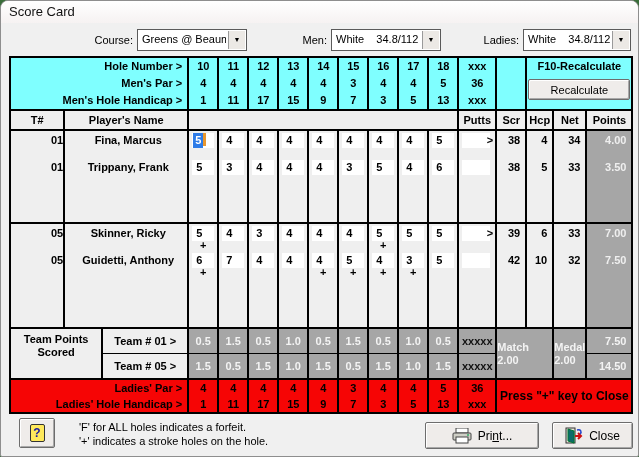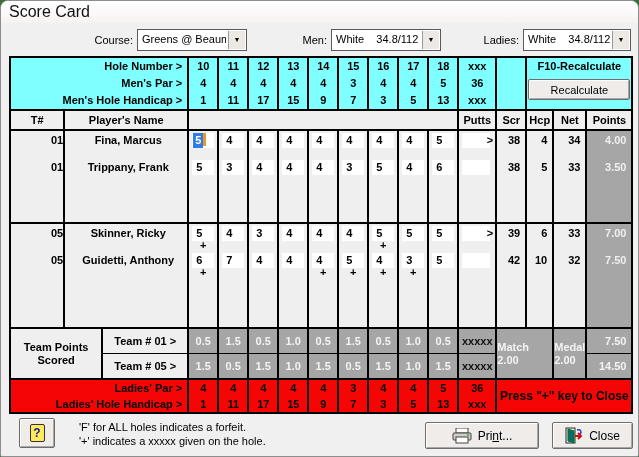--- a/index.html
+++ b/index.html
@@ -5,21 +5,21 @@
   * { box-sizing: border-box; }
   html,body { margin:0; padding:0; background:#3a6e3a; }
   .win {
     position:relative; width:639px; height:457px; background:#F0F0F0;
     border:1px solid #8e8e8e; border-radius:8px 8px 2px 2px; overflow:hidden;
     font-family:"Liberation Sans", sans-serif;
   }
   .titlebar {
     position:absolute; top:0; left:0; right:0; height:22px;
     background:linear-gradient(#ffffff,#f6f2f2); color:#111;
-    font-size:16px; line-height:22px; padding-left:8px;
+    font-size:13px; line-height:22px; padding-left:8px;
   }
   
   .tlabel { position:absolute; top:33px; font-size:11px; color:#000; text-align:right; }
   .combo {
     position:absolute; top:28px; height:22px; background:#fff;
     border:1px solid #5a5a5a; font-size:11px;
   }
   .cval { position:absolute; left:4px; top:3px; white-space:pre; overflow:hidden; right:20px; }
   .cbtn {
     position:absolute; right:1px; top:1px; bottom:1px; width:17px; background:#ECE9E5;
@@ -50,21 +50,21 @@
   .plus { height:10px; line-height:9px; text-align:center; font-size:11px; }
   .sel { display:inline-block; width:10px; margin-left:-3px; background:#2E7CE8; color:#fff; text-align:center; }
   .caret { display:inline-block; width:3px; height:13px; background:#E8972E; vertical-align:-2px; }
   .pu { position:relative; }
   .pbox { width:28px; height:15px; background:#fff; margin:2px 0 0 3px; }
   .pmark { position:absolute; right:2px; top:3px; font-size:11px; }
   .num { text-align:right; padding-right:5px; line-height:19px; }
   .pts { background:#A6A6A6; color:#EFEFEF; text-align:right; padding-right:5px; line-height:19px; }
   .trow td { height:25px; }
   .trow1 td { border-top-width:2px; }
-  .tplab { text-align:center; line-height:13px; padding-top:12px; }
+  .tplab { text-align:center; line-height:13px; padding-top:4px; }
   .tname { text-align:center; line-height:24px; }
   .tval { background:#A6A6A6; color:#F3F3F3; text-align:center; line-height:24px; }
   .txx  { background:#A6A6A6; color:#111; text-align:center; line-height:24px; }
   .tmm  { background:#A6A6A6; color:#F3F3F3; text-align:left; vertical-align:middle; }
   .tmm div { line-height:13px; }
   .tpts { background:#A6A6A6; color:#F3F3F3; text-align:right; padding-right:5px; line-height:24px; }
   .redrow td { background:#F60505; height:34px; border-top-width:2px; border-bottom-width:2px; }
   .rl div { line-height:16px; text-align:right; padding-right:5px; }
   .rv div { line-height:16px; text-align:center; }
   .rhint { text-align:center; vertical-align:middle; font-size:12px; }
@@ -521,21 +521,21 @@
       <td class="rhint" colspan="4">Press "+" key to Close</td>
     </tr>
   </tbody>
     </table>
 
   <button class="btn3d helpbtn">
     <span class="helpicon">?</span>
   </button>
   <div class="helptext">
     <div>'F' for ALL holes indicates a forfeit.</div>
-    <div>'+' indicates a xxxxx given on the hole.</div>
+    <div>'+' indicates a stroke holes on the hole.</div>
   </div>
   <button class="btn3d printbtn">
     <svg width="20" height="16" viewBox="0 0 20 16">
       <rect x="4" y="0" width="12" height="5" fill="#fff" stroke="#444"></rect>
       <rect x="1" y="5" width="18" height="7" rx="1" fill="#cfcfc6" stroke="#444"></rect>
       <rect x="4" y="9" width="12" height="6" fill="#fff" stroke="#444"></rect>
       <circle cx="16" cy="7" r="1" fill="#3a6"></circle>
     </svg>
     <span><span>Pri</span><u>n</u><span>t...</span></span>
   </button>

